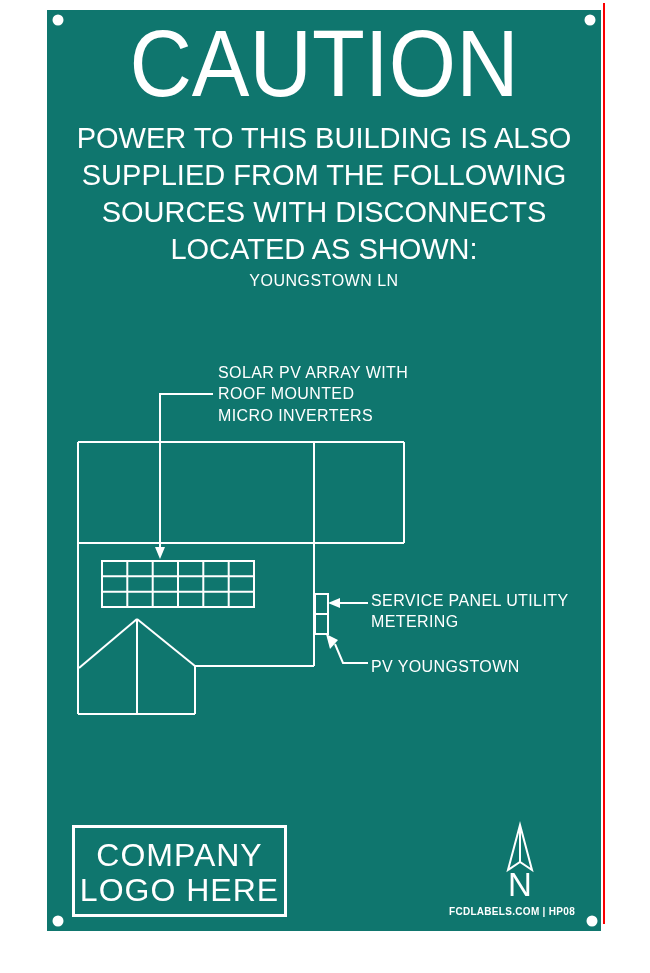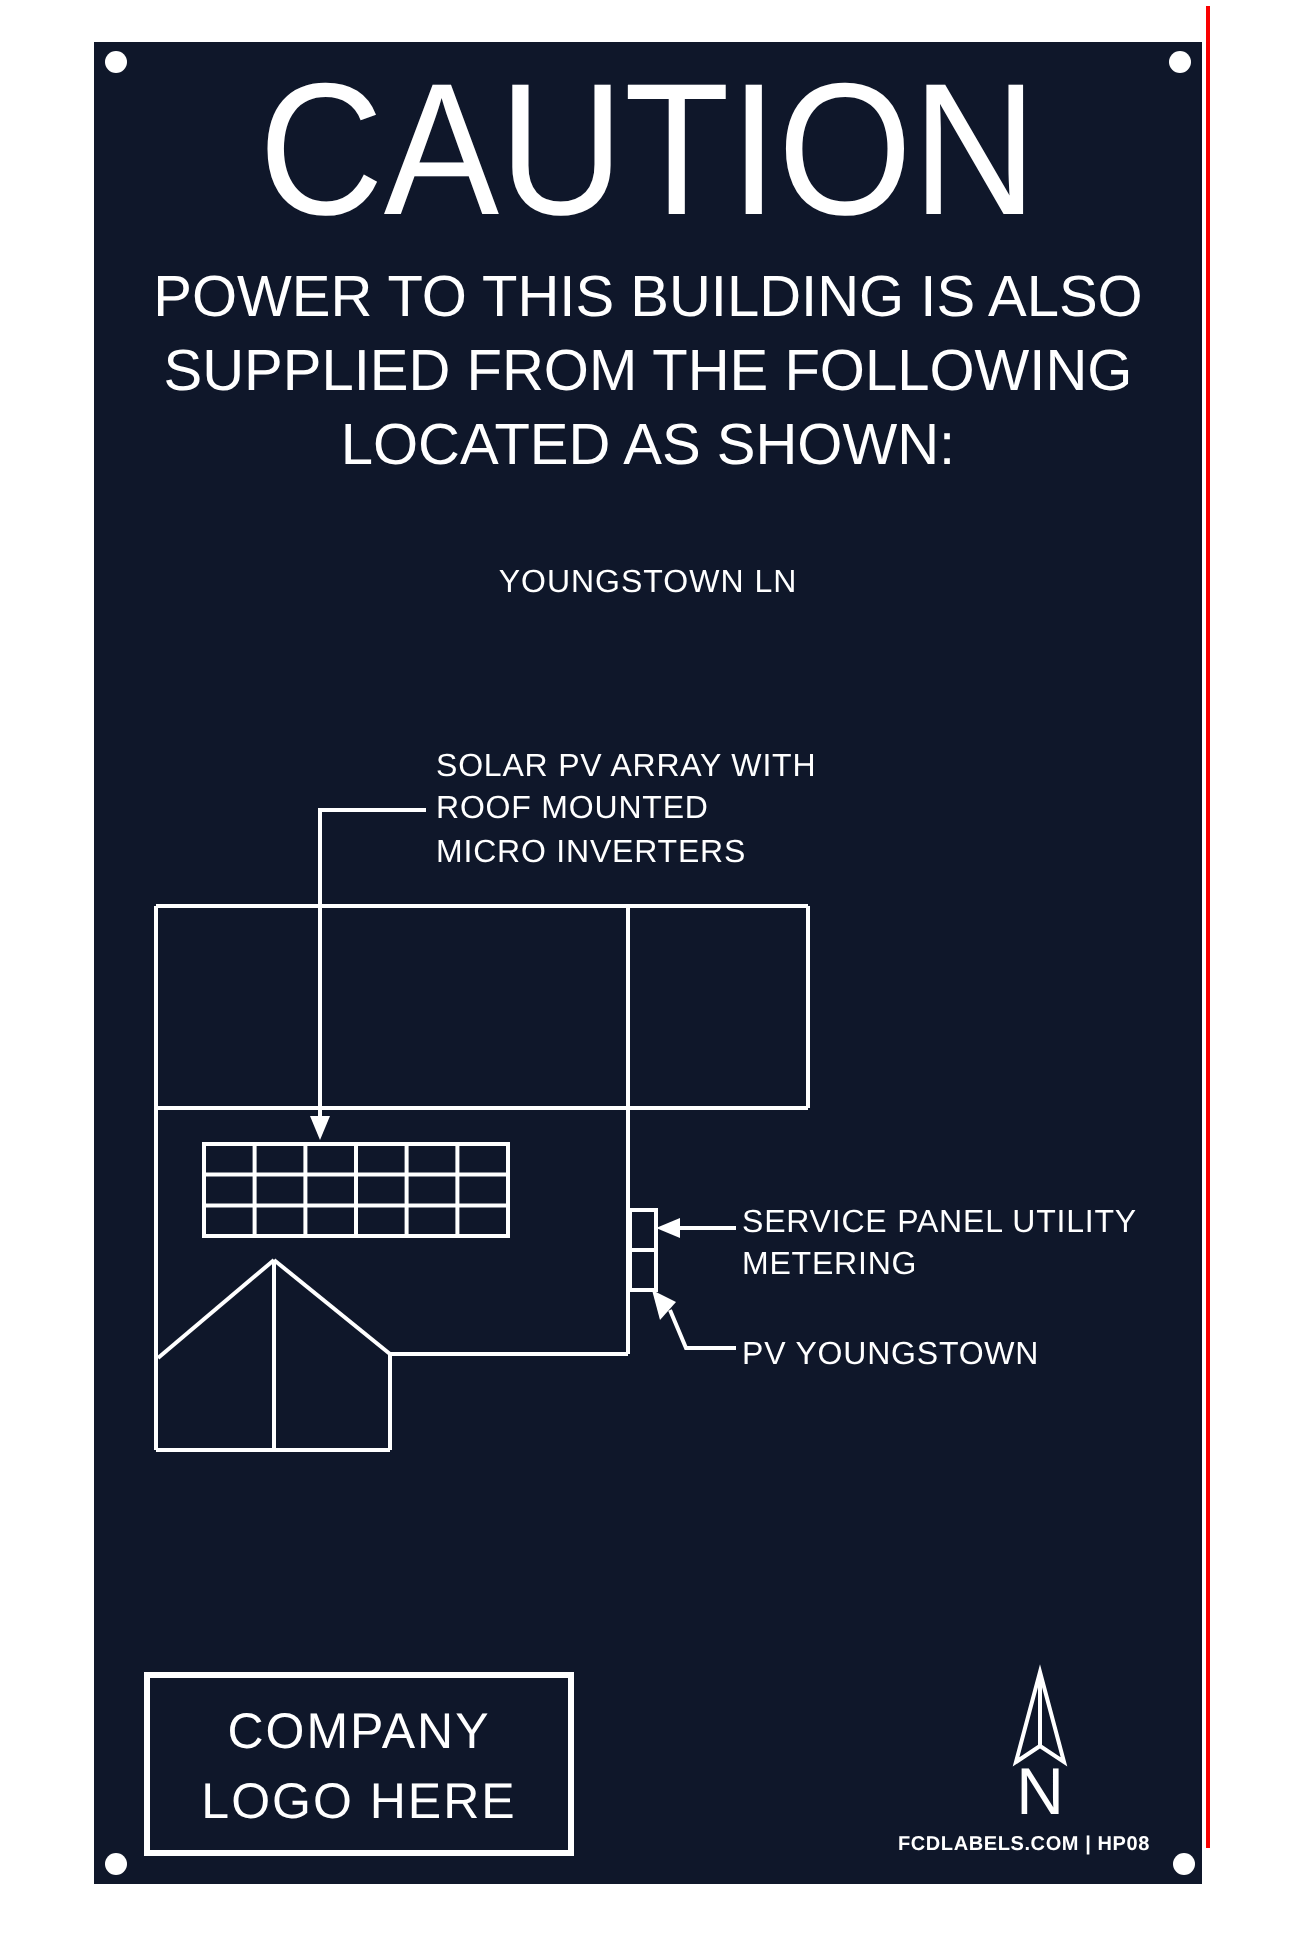--- a/index.html
+++ b/index.html
@@ -7,24 +7,24 @@
     position: relative;
     width: 650px;
     height: 973px;
     background: #ffffff;
     font-family: "Liberation Sans", sans-serif;
     overflow: hidden;
   }
   .sign {
     position: absolute;
     left: 47px;
-    top: 21px;
+    top: 10px;
     width: 554px;
     height: 921px;
-    background: #0f172a;
+    background: #0f766e;
     color: #ffffff;
   }
   .sign-edge {
     position: absolute;
     left: 603px;
     top: 3px;
     width: 2px;
     height: 921px;
     background: #fa0000;
   }
@@ -80,21 +80,21 @@
   .label-pv      { left: 324px; top: 646px; }
   .logo-box {
     position: absolute;
     left: 25px;
     top: 815px;
     width: 215px;
     height: 92px;
     border: 3px solid #ffffff;
     box-sizing: border-box;
     text-align: center;
-    font-size: 25px;
+    font-size: 32px;
     line-height: 35px;
     letter-spacing: 1px;
     padding-top: 10px;
     white-space: nowrap;
   }
   .north-n {
     position: absolute;
     left: 449px;
     top: 857px;
     width: 48px;
@@ -129,20 +129,21 @@
 
 <div class="page">
 
   <div class="sign">
 
     <div class="sign-title">CAUTION</div>
 
     <div class="sign-message">
       <div>POWER TO THIS BUILDING IS ALSO</div>
       <div>SUPPLIED FROM THE FOLLOWING</div>
+      <div>SOURCES WITH DISCONNECTS</div>
       <div>LOCATED AS SHOWN:</div>
     </div>
 
     <div class="street-label">YOUNGSTOWN LN</div>
 
     <svg class="diagram-svg" viewBox="0 0 554 921" xmlns="http://www.w3.org/2000/svg">
       <g stroke="#ffffff" stroke-width="2" fill="none">
 
         <g>
           <path d="M31,432 H357"></path>

